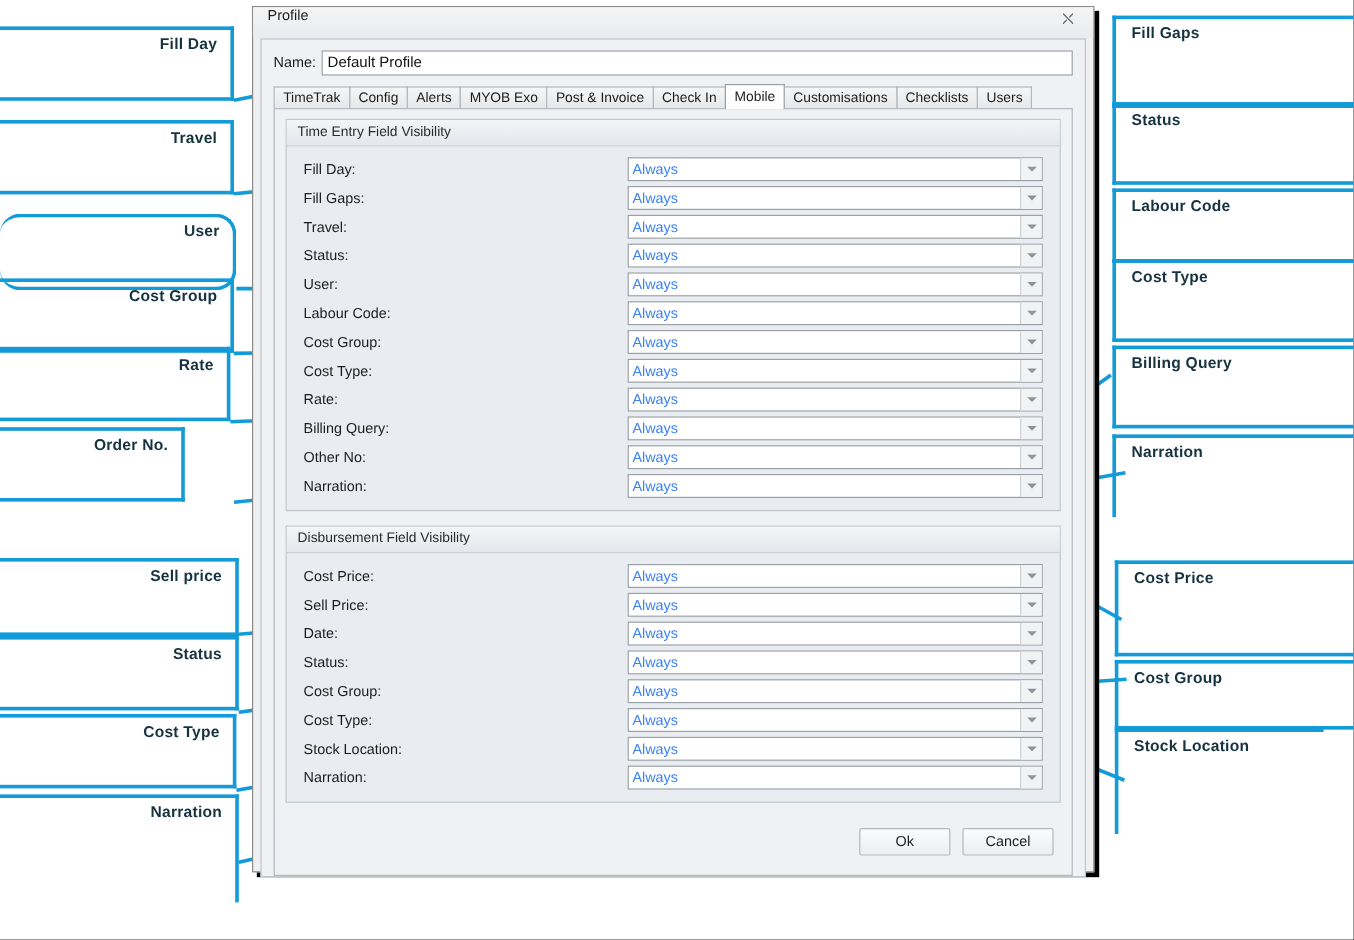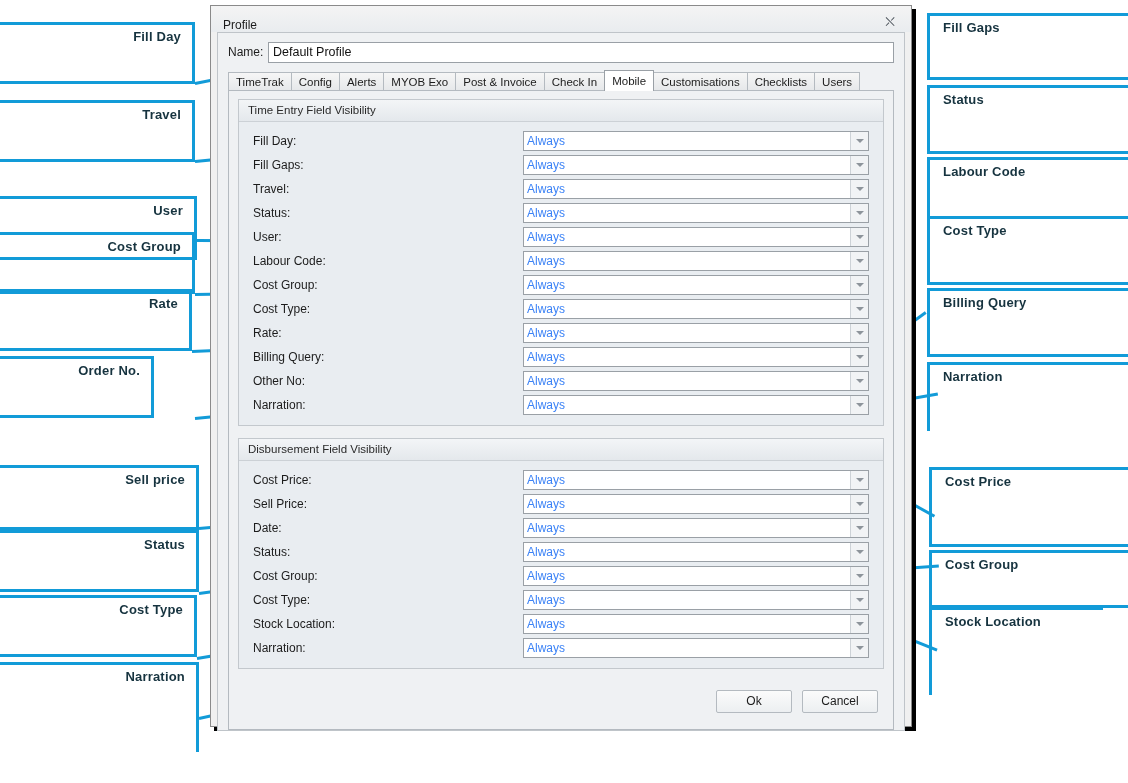--- a/index.html
+++ b/index.html
@@ -55,21 +55,21 @@
   #profile-window{
     position:absolute;left:210px;top:5px;width:702px;height:722px;
     background:#f0f0f0;
     border:1px solid #8a8a8a;
     box-sizing:border-box;
     display:flex;flex-direction:column;
   }
   .titlebar{
     height:26px;flex:0 0 26px;
     background:linear-gradient(#f4f4f4,#e9ecef);
-    display:flex;align-items:flex-end;
+    display:flex;align-items:flex-start;
     padding:0 8px 0 12px;
   }
   .titlebar .title{font-size:12px;color:#1c1c1c;flex:1;}
   .close-btn{
     width:26px;height:20px;display:flex;align-items:center;justify-content:center;
     font-size:13px;color:#4a5159;font-family:"DejaVu Sans",sans-serif;
   }
 
   .window-body{
     flex:1;margin:0 6px 6px 6px;
@@ -213,21 +213,21 @@
   <div class="dot" style="left:854px;top:613px;"></div>
   <div class="dot" style="left:522px;top:637px;"></div>
 </div>
 
 <div class="callout left" style="top:22px;height:62px;width:195px;">
   <span>Fill Day</span>
 </div>
 <div class="callout left" style="top:100px;height:62px;width:195px;">
   <span>Travel</span>
 </div>
-<div class="callout left" style="top:196px;height:64px;width:197px;">
+<div class="callout left" style="top:178px;height:64px;width:197px;border-radius:17px;">
   <span>User</span>
 </div>
 <div class="callout left" style="top:232px;height:62px;width:195px;">
   <span>Cost Group</span>
 </div>
 <div class="callout left" style="top:289px;height:62px;width:192px;">
   <span>Rate</span>
 </div>
 <div class="callout left" style="top:356px;height:62px;width:154px;">
   <span>Order No.</span>
@@ -238,21 +238,21 @@
 <div class="callout left" style="top:530px;height:62px;width:199px;">
   <span>Status</span>
 </div>
 <div class="callout left" style="top:595px;height:62px;width:197px;">
   <span>Cost Type</span>
 </div>
 <div class="callout left nb" style="top:662px;height:90px;width:199px;">
   <span>Narration</span>
 </div>
 
-<div class="callout right bb" style="left:927px;top:13px;height:67px;width:201px;">
+<div class="callout right bb" style="left:927px;top:13px;height:77px;width:201px;">
   <span>Fill Gaps</span>
 </div>
 <div class="callout right bb" style="left:927px;top:85px;height:69px;width:201px;">
   <span>Status</span>
 </div>
 <div class="callout right bb" style="left:927px;top:157px;height:62px;width:201px;">
   <span>Labour Code</span>
 </div>
 <div class="callout right bb" style="left:927px;top:216px;height:69px;width:201px;">
   <span>Cost Type</span>

